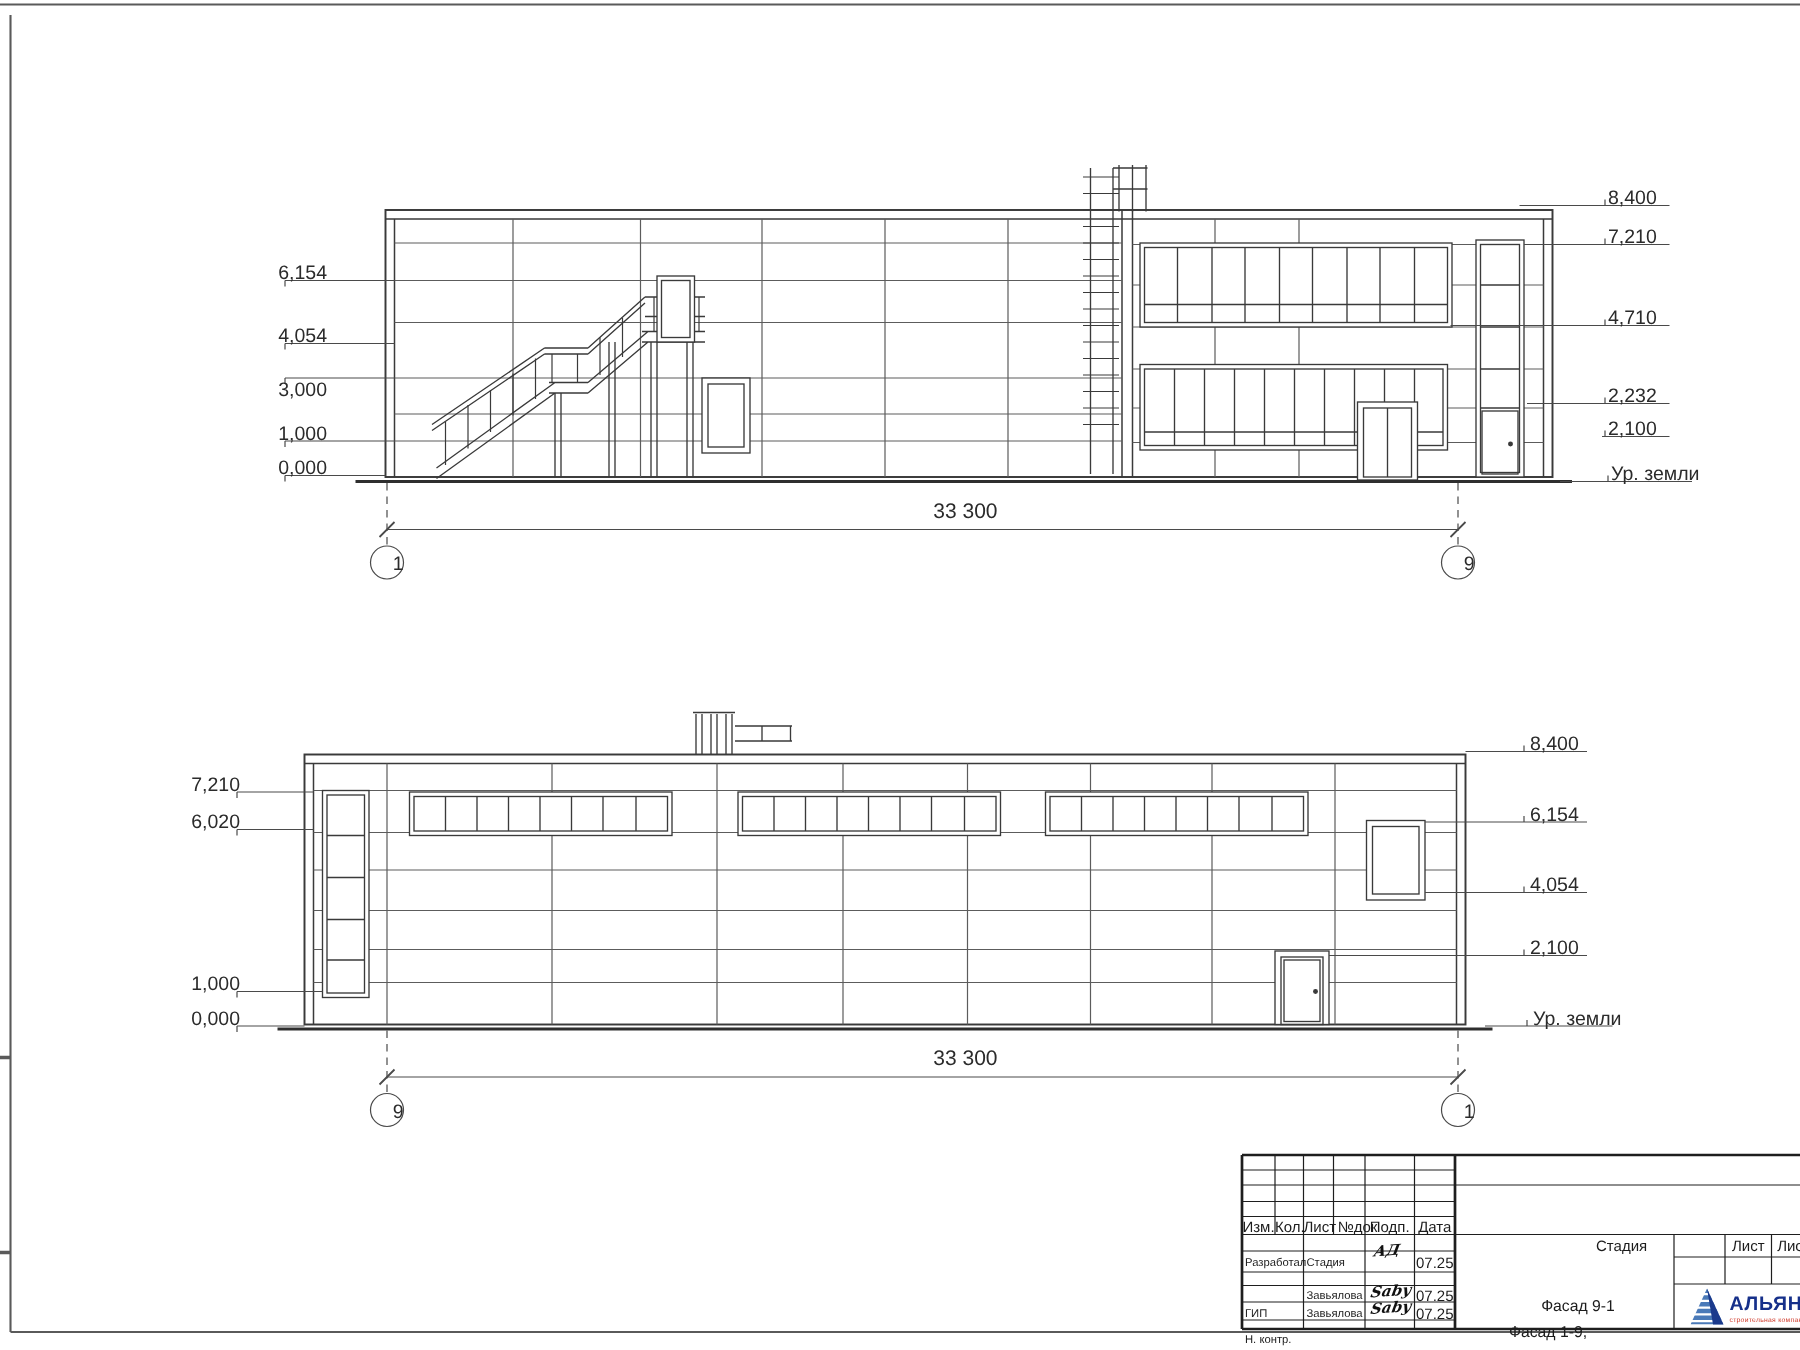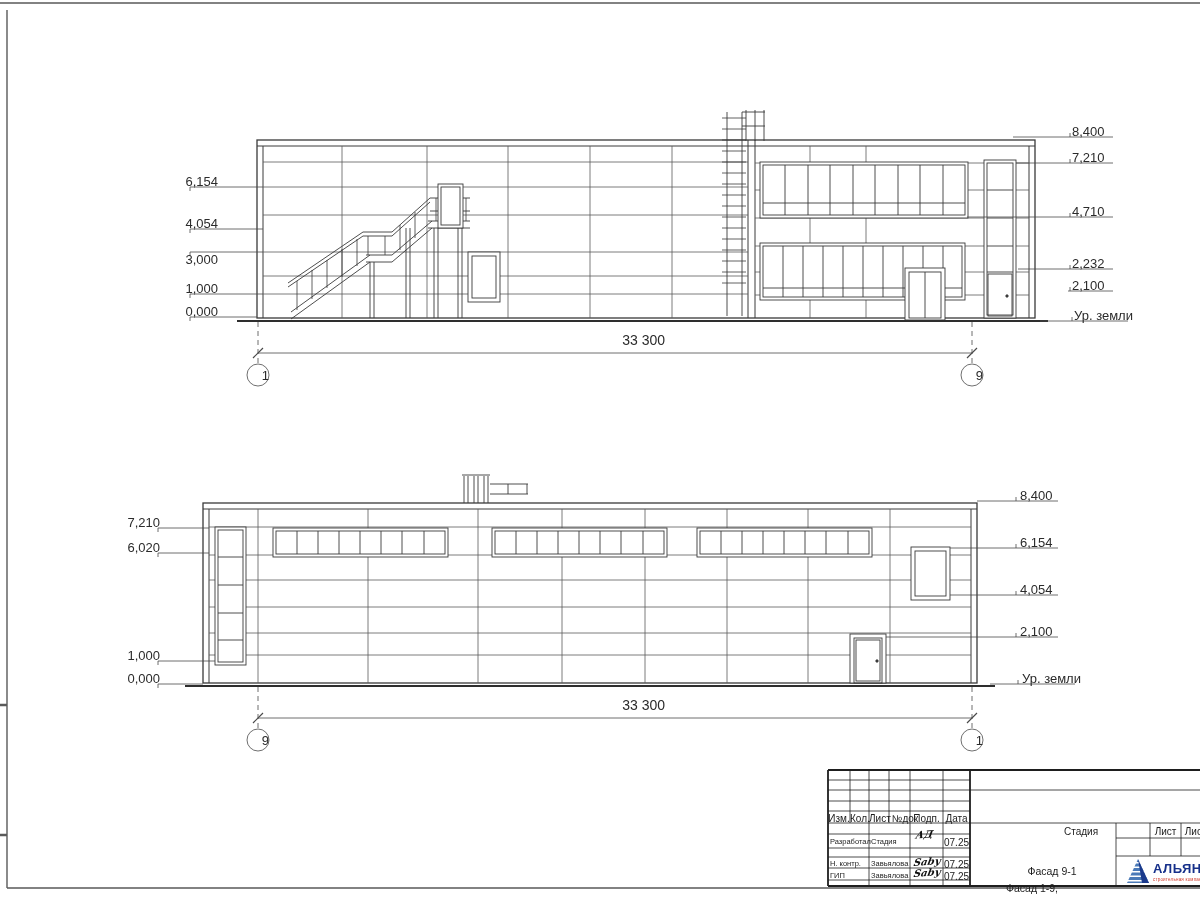--- a/index.html
+++ b/index.html
@@ -221,21 +221,21 @@
 <span class="ab tbc" style="left:869px;top:813px;width:20px">Лист</span>
 <span class="ab tbc" style="left:888px;top:813px;width:34px">№док</span>
 <span class="ab tbc" style="left:910px;top:813px;width:33px">Подп.</span>
 <span class="ab tbc" style="left:943px;top:813px;width:27px">Дата</span>
 
 <span class="ab tb" style="left:830px;top:837px">Разработал</span>
 <span class="ab tb" style="left:871px;top:837px">Стадия</span>
 <span class="ab sig" style="left:916px;top:829px">АД</span>
 <span class="ab tbc" style="left:943px;top:837px;width:27px">07.25</span>
 
-<span class="ab tb" style="left:830px;top:859px">Н. контр.</span>
+<span class="ab tb" style="left:830px;top:888px">Н. контр.</span>
 <span class="ab tb" style="left:871px;top:859px">Завьялова</span>
 <span class="ab sig" style="left:914px;top:856px">Saby</span>
 <span class="ab tbc" style="left:943px;top:859px;width:27px">07.25</span>
 
 <span class="ab tb" style="left:830px;top:871px">ГИП</span>
 <span class="ab tb" style="left:871px;top:871px">Завьялова</span>
 <span class="ab sig" style="left:914px;top:867px">Saby</span>
 <span class="ab tbc" style="left:943px;top:871px;width:27px">07.25</span>
 
 <span class="ab ttl" style="left:972px;top:882px;width:120px">Фасад 1-9,</span>

